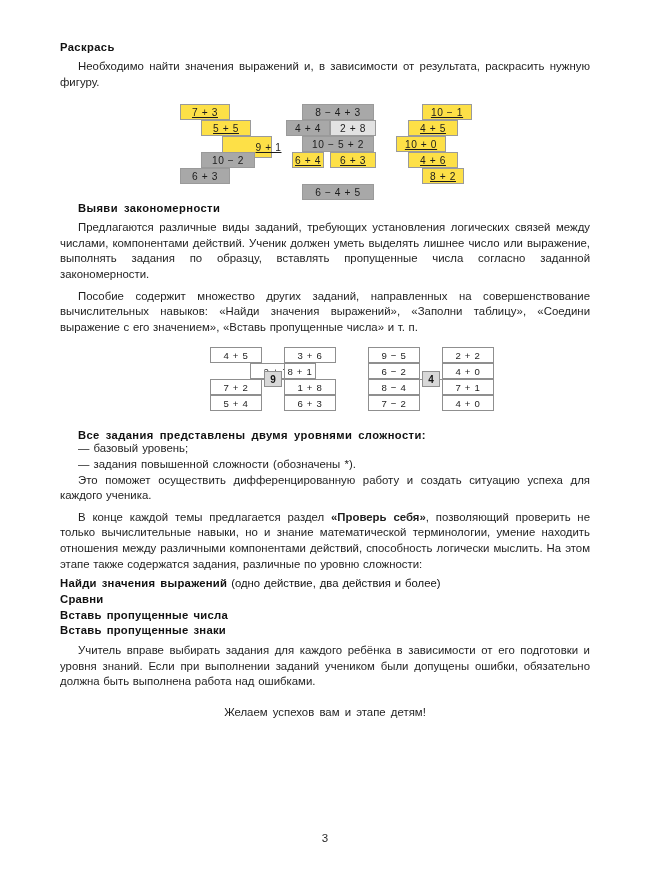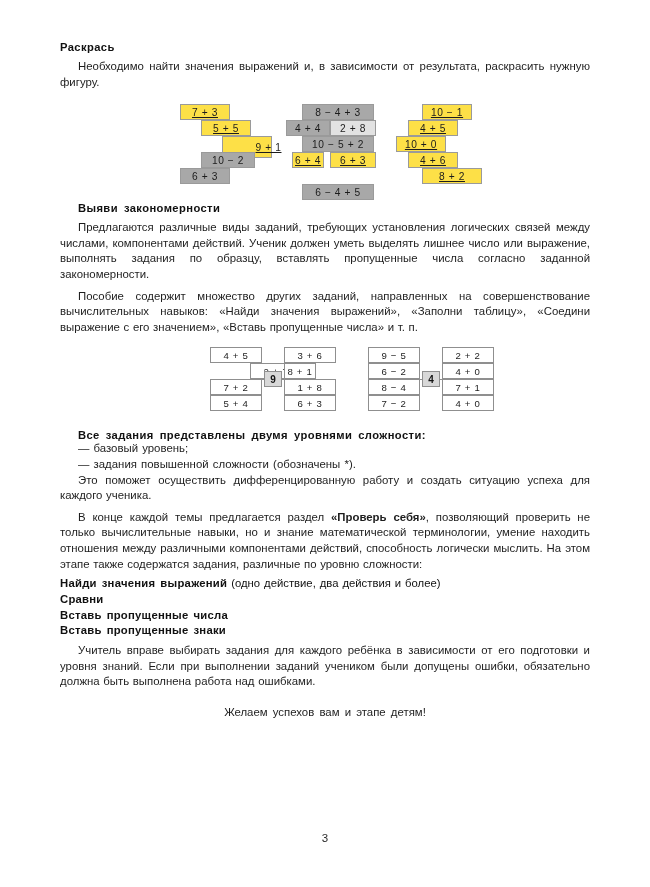--- a/index.html
+++ b/index.html
@@ -173,21 +173,21 @@
         <div class="strip sh-dark" style="left: 16px; top: 32px; width: 72px; height: 16px; z-index: 13;">10 − 5 + 2</div>
         <div class="strip sh-light" style="left: 0px; top: 48px; width: 32px; height: 16px; z-index: 14; margin-left: 6px;">6 + 4</div>
         <div class="strip sh-light" style="left: 44px; top: 48px; width: 46px; height: 16px; z-index: 15;">6 + 3</div>
         <div class="strip sh-dark" style="left: 16px; top: 64px; width: 72px; height: 16px; z-index: 16; margin-top: 16px;">6 − 4 + 5</div>
       </div>
       <div style="position: absolute; left: 336px; top: 0px;">
         <div class="strip sh-light" style="left: 26px; top: 0px; width: 50px; height: 16px; z-index: 10;">10 − 1</div>
         <div class="strip sh-light" style="left: 12px; top: 16px; width: 50px; height: 16px; z-index: 11;">4 + 5</div>
         <div class="strip sh-light" style="left: 0px; top: 32px; width: 50px; height: 16px; z-index: 12;">10 + 0</div>
         <div class="strip sh-light" style="left: 12px; top: 48px; width: 50px; height: 16px; z-index: 13;">4 + 6</div>
-        <div class="strip sh-light" style="left: 26px; top: 64px; width: 60px; height: 16px; z-index: 14;">8 + 2</div>
+        <div class="strip sh-light" style="left: 26px; top: 64px; width: 42px; height: 16px; z-index: 14;">8 + 2</div>
       </div>
     </div>
 
   <div class="spacer-12"></div>
 
   <h2 class="heading" style="margin-left:18px">Выяви  закономерности</h2>
   <div class="spacer-6"></div>
   <p class="para indent">Предлагаются различные виды заданий, требующих установления логических связей между числами, компонентами действий. Ученик должен уметь выделять лишнее число или выражение, выполнять задания по образцу, вставлять пропущенные числа согласно заданной закономерности.</p>
   <div class="spacer-6"></div>
   <p class="para indent">Пособие содержит множество других заданий, направленных на совершенствование вычислительных навыков: «Найди значения выражений», «Заполни таблицу», «Соедини выражение с его значением», «Вставь пропущенные числа» и т. п.</p>

